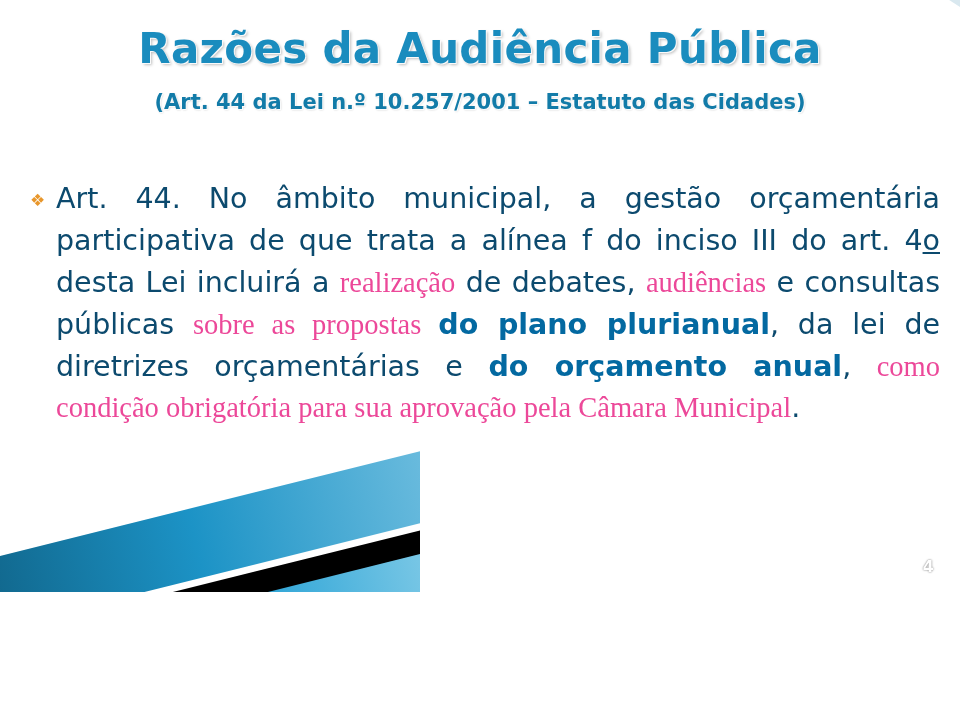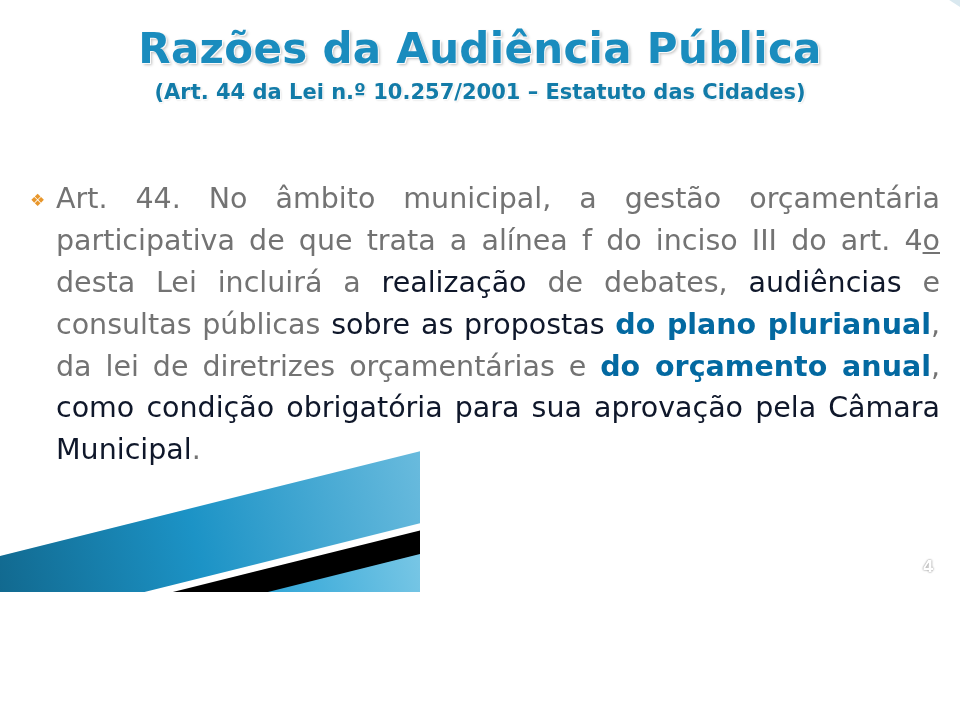--- a/index.html
+++ b/index.html
@@ -90,21 +90,21 @@
   }
   .slide-title {
     font-size: 42px;
     font-weight: bold;
     color: #1a8cbe;
     letter-spacing: 0.3px;
     text-shadow: 1px 1px 0 rgba(255,255,255,0.9), 2px 2px 3px rgba(0,0,0,0.25);
     line-height: 1.1;
   }
   .slide-subtitle {
-    margin-top: 8px;
+    margin-top: 18px;
     font-size: 21px;
     font-weight: bold;
     color: #127ba8;
     text-shadow: 1px 1px 0 rgba(255,255,255,0.9), 1px 1px 2px rgba(0,0,0,0.22);
   }
 
   
   .body-block {
     position: absolute;
     top: 178px;
@@ -126,23 +126,23 @@
   .bullet-text {
     flex: 1 1 auto;
     font-size: 28.5px;
     line-height: 1.47;
     color: #111111;
     text-align: justify;
     text-justify: inter-word;
     hyphens: none;
   }
   .bullet-text .seg { white-space: pre-wrap; }
-  .orange { color: #0f172a; }
+  .orange { color: #ec4899; font-family: Liberation Serif, serif; }
   .orange-bold { color: #0369a1; font-weight: bold; }
-  .dark { color: #737373; }
+  .dark { color: #0c4a6e; }
   .uline { text-decoration: underline; }
 
   
   .page-number {
     position: absolute;
     right: 26px;
     bottom: 16px;
     font-size: 16px;
     font-weight: bold;
     color: #ffffff;

